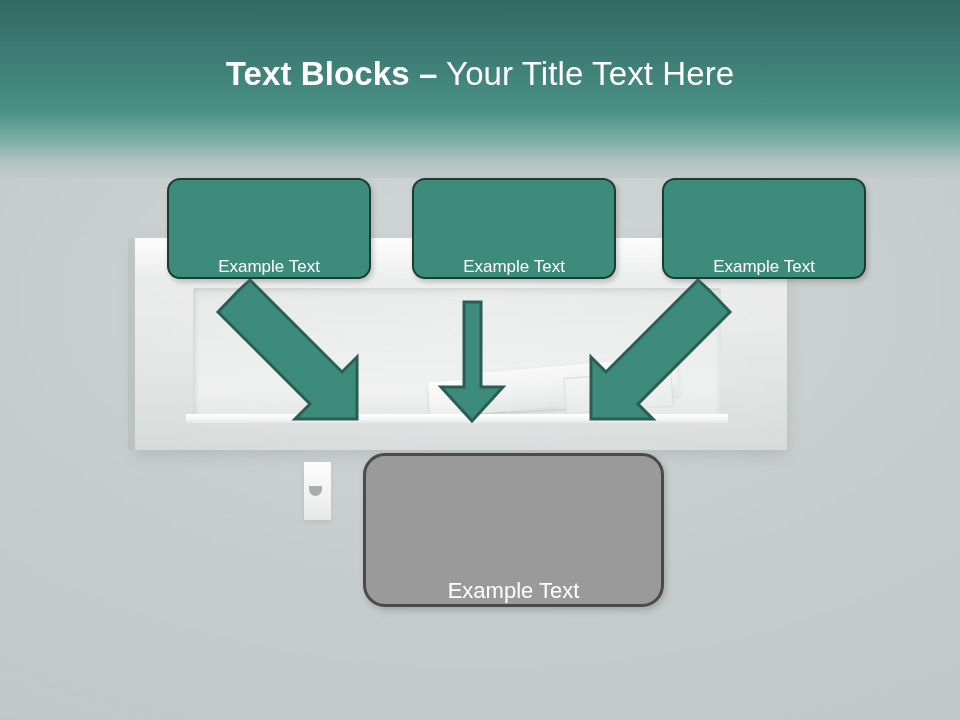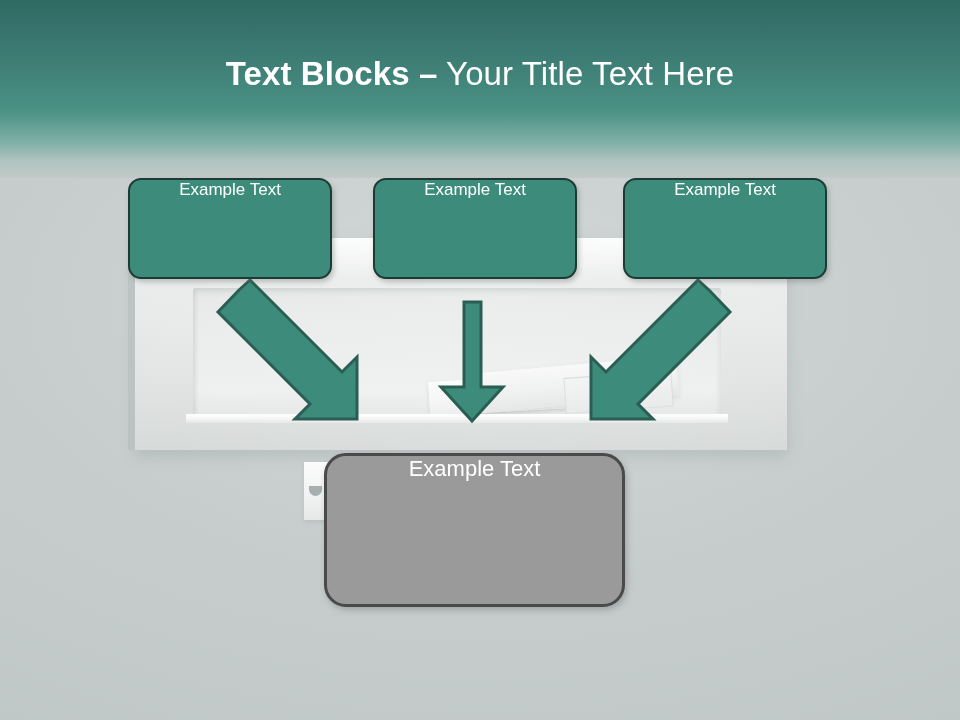--- a/index.html
+++ b/index.html
@@ -167,24 +167,25 @@
     white-space: nowrap;
   }
   .slide-title .t-strong { font-weight: bold; }
   .slide-title .t-light  { font-weight: normal; }
 
   
   .block {
     position: absolute;
     box-sizing: border-box;
     display: flex;
-    align-items: flex-start;
+    align-items: flex-end;
     justify-content: center;
     color: #ffffff;
     text-align: center;
+    margin-left: 39px;
   }
   .block-top {
     width: 204px;
     height: 101px;
     top: 178px;
     background: #3d8c7b;
     border: 2px solid #1d3b35;
     border-radius: 13px;
     font-size: 17px;
     box-shadow: 2px 3px 5px rgba(90,100,100,0.35);

